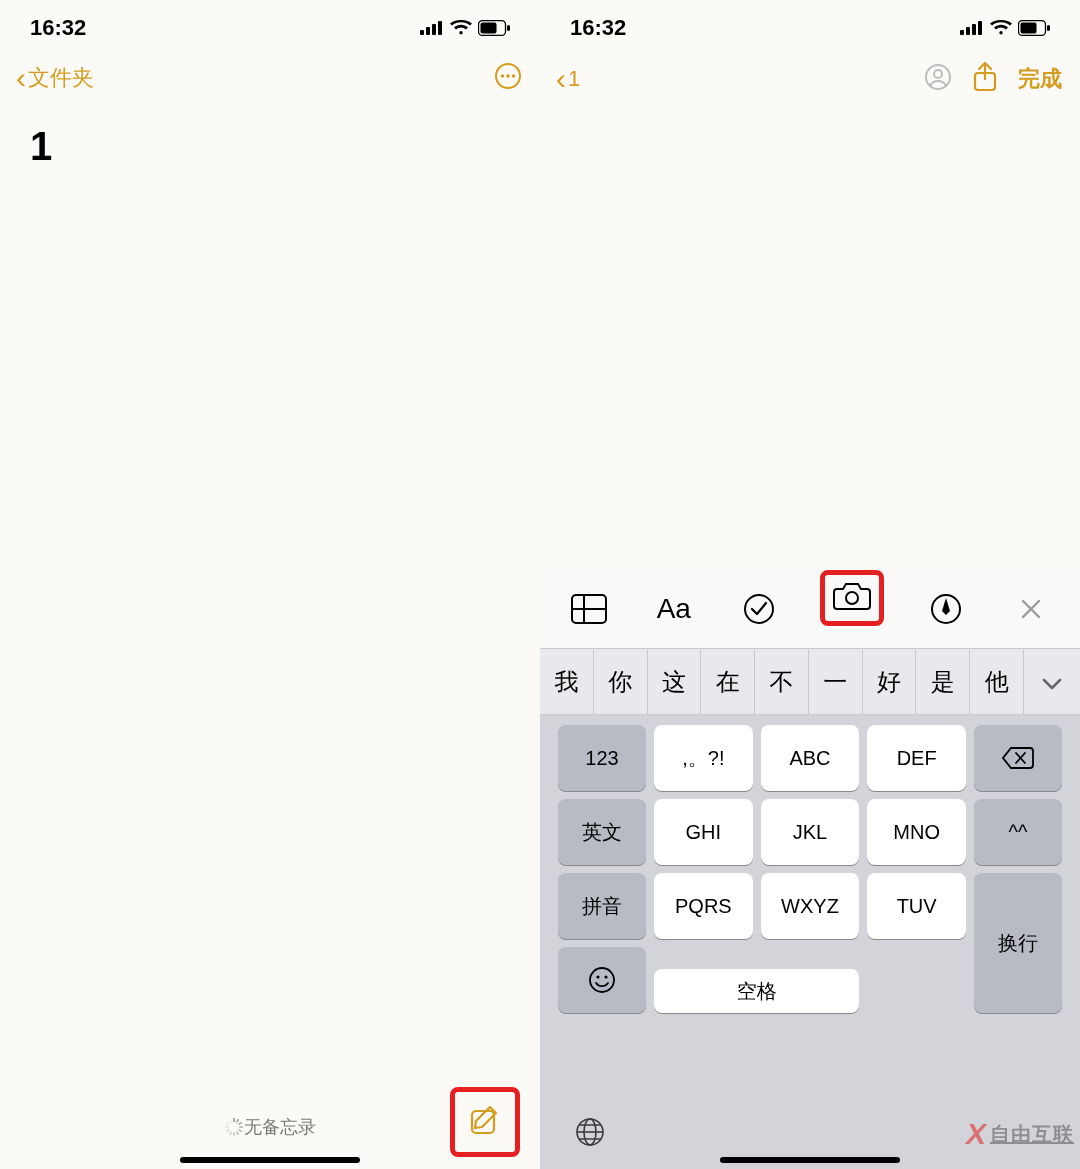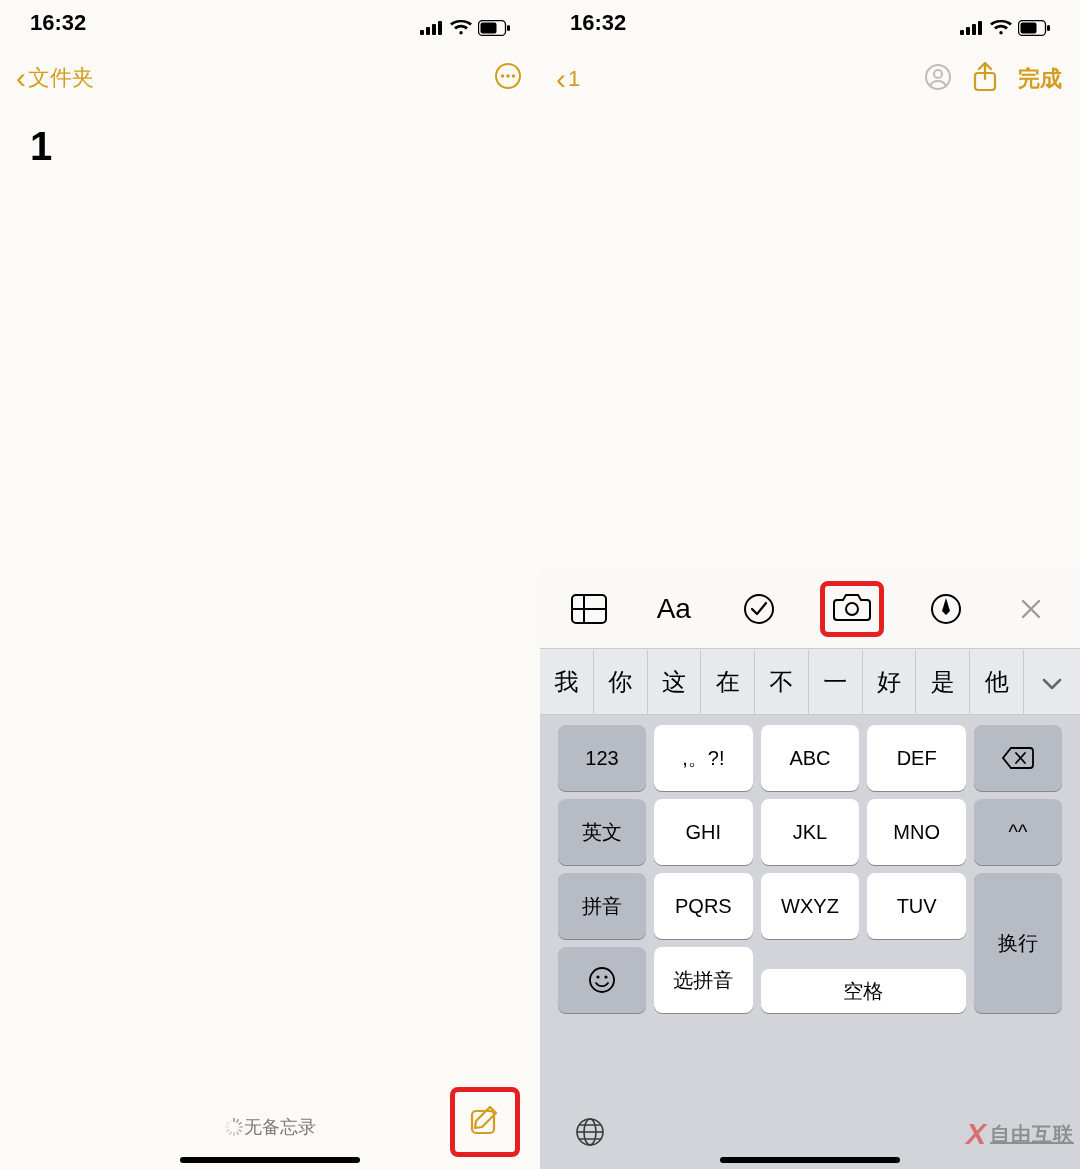--- a/index.html
+++ b/index.html
@@ -3,21 +3,21 @@
 <meta charset="utf-8">
 <style>
   * { box-sizing: border-box; margin: 0; padding: 0; font-family: -apple-system, "Helvetica Neue", Arial, sans-serif; }
   body { width: 1080px; height: 1169px; background: #f6f4f0; position: relative; overflow: hidden; }
 
   .phone { position: absolute; top: 0; width: 540px; height: 1169px; background: #fbfaf7; }
   .phone.left  { left: 0; }
   .phone.right { left: 540px; }
 
   
-  .status { display:flex; justify-content:space-between; padding:10px 30px 0 30px; height:46px; font-size:22px; font-weight:600; color:#000; }
+  .status { display:flex; justify-content:space-between; align-items:center; padding:10px 30px 0 30px; height:46px; font-size:22px; font-weight:600; color:#000; }
   .status .icons { display:flex; gap:6px; align-items:center; }
 
   
   .nav { display:flex; justify-content:space-between; align-items:center; padding:16px 18px 10px 16px; }
   .nav-left { display:flex; align-items:center; color:#d49c1e; font-size:22px; }
   .nav-right { display:flex; align-items:center; gap:20px; color:#d49c1e; }
   .chevron { font-size:30px; font-weight:300; line-height:1; margin-right:2px; color:#d49c1e; }
 
   .content { padding: 20px 30px; }
   .note-title { font-size:40px; font-weight:700; color:#000; }
@@ -28,21 +28,21 @@
   .spinner svg { animation: spin 1.2s linear infinite; }
   @keyframes spin { to { transform: rotate(360deg); } }
   .emptytext { color:#7a7a7a; font-size:18px; }
 
   .compose-wrap { position:absolute; right:20px; bottom:12px; width:70px; height:70px; border:5px solid #e52020; border-radius:8px; display:flex; align-items:center; justify-content:center; }
   .compose { color:#d49c1e; }
 
   .home-indicator { position:absolute; bottom:6px; left:50%; transform:translateX(-50%); width:180px; height:6px; background:#000; border-radius:4px; }
 
   
-  .format-bar { position:absolute; top:570px; left:0; right:0; height:78px; background:#faf9f8; display:flex; align-items:center; justify-content:space-between; padding:0 26px; }
+  .format-bar { position:absolute; top:570px; left:0; right:0; height:78px; background:#faf9f8; display:flex; justify-content:space-between; padding:0 26px; }
   .format-bar .iconbtn { width:46px; display:flex; justify-content:center; align-items:center; color:#000; }
   .camera-box { width:64px; height:56px; border:5px solid #e52020; border-radius:8px; display:flex; align-items:center; justify-content:center; }
   .aa { font-size:28px; font-weight:400; }
   .xclose { color:#8c8c8c; font-size:28px; font-weight:300; }
 
   .kb { position:absolute; top:648px; left:0; right:0; bottom:0; background:#d2d4d9; border-top:1px solid #c8cacc; }
   .suggest { display:flex; align-items:center; height:66px; background:#e7e9ec; border-bottom:1px solid #c8cacc; }
   .suggest span { flex:1; text-align:center; font-size:24px; color:#000; border-right:1px solid #c8cacc; padding:16px 0; }
   .suggest span:last-child { border-right:none; flex:0 0 56px; font-size:24px; color:#666; }
 
@@ -264,21 +264,20 @@
       <div class="key gray tall">换行</div>
 
       <div class="key gray emoji-key">
         <svg width="28" height="28" viewBox="0 0 28 28">
             <circle cx="14" cy="14" r="12" fill="none" stroke="#000" stroke-width="1.8"></circle>
             <circle cx="10" cy="11" r="1.6" fill="#000"></circle>
             <circle cx="18" cy="11" r="1.6" fill="#000"></circle>
             <path d="M8 17c1.7 2.4 4 3.2 6 3.2s4.3-.8 6-3.2" fill="none" stroke="#000" stroke-width="1.8" stroke-linecap="round"></path>
           </svg>
       </div>
-      <div class="key">选拼音</div>
       <div class="key wide2">空格</div>
     </div>
 
     <div class="kb-bottom">
       <span class="globe">
         <svg width="32" height="32" viewBox="0 0 32 32">
             <circle cx="16" cy="16" r="13" fill="none" stroke="#3b3b3b" stroke-width="1.6"></circle>
             <ellipse cx="16" cy="16" rx="6" ry="13" fill="none" stroke="#3b3b3b" stroke-width="1.6"></ellipse>
             <line x1="3" y1="16" x2="29" y2="16" stroke="#3b3b3b" stroke-width="1.6"></line>
             <path d="M5 9h22M5 23h22" stroke="#3b3b3b" stroke-width="1.6"></path>

